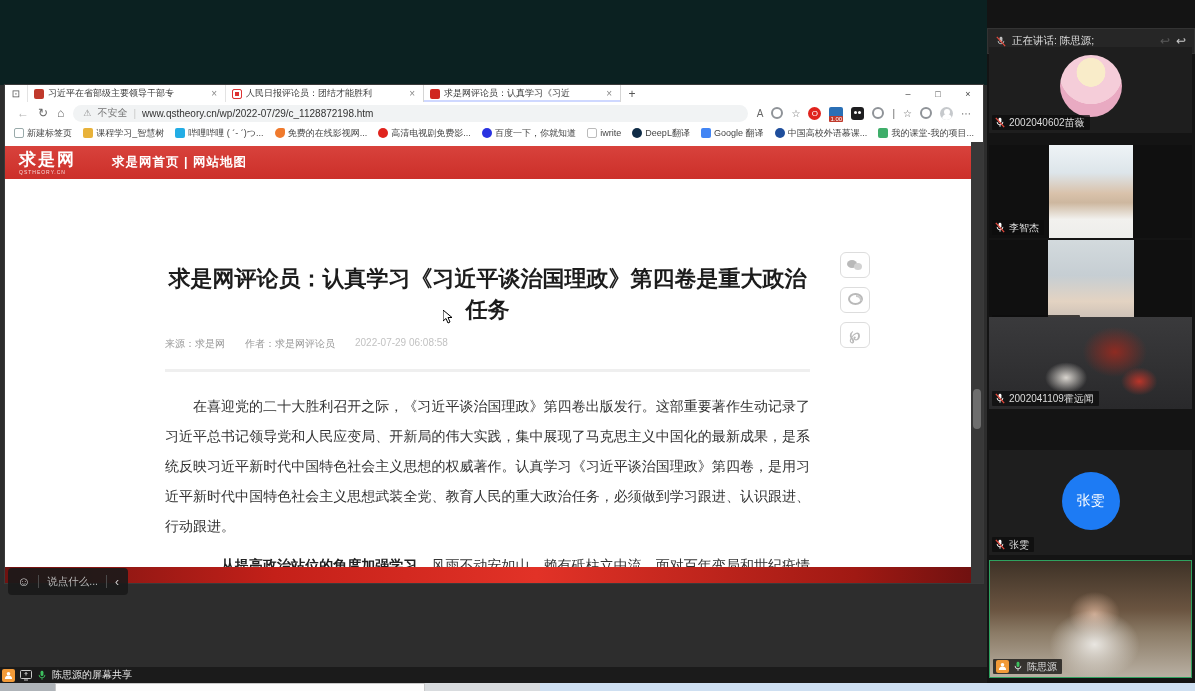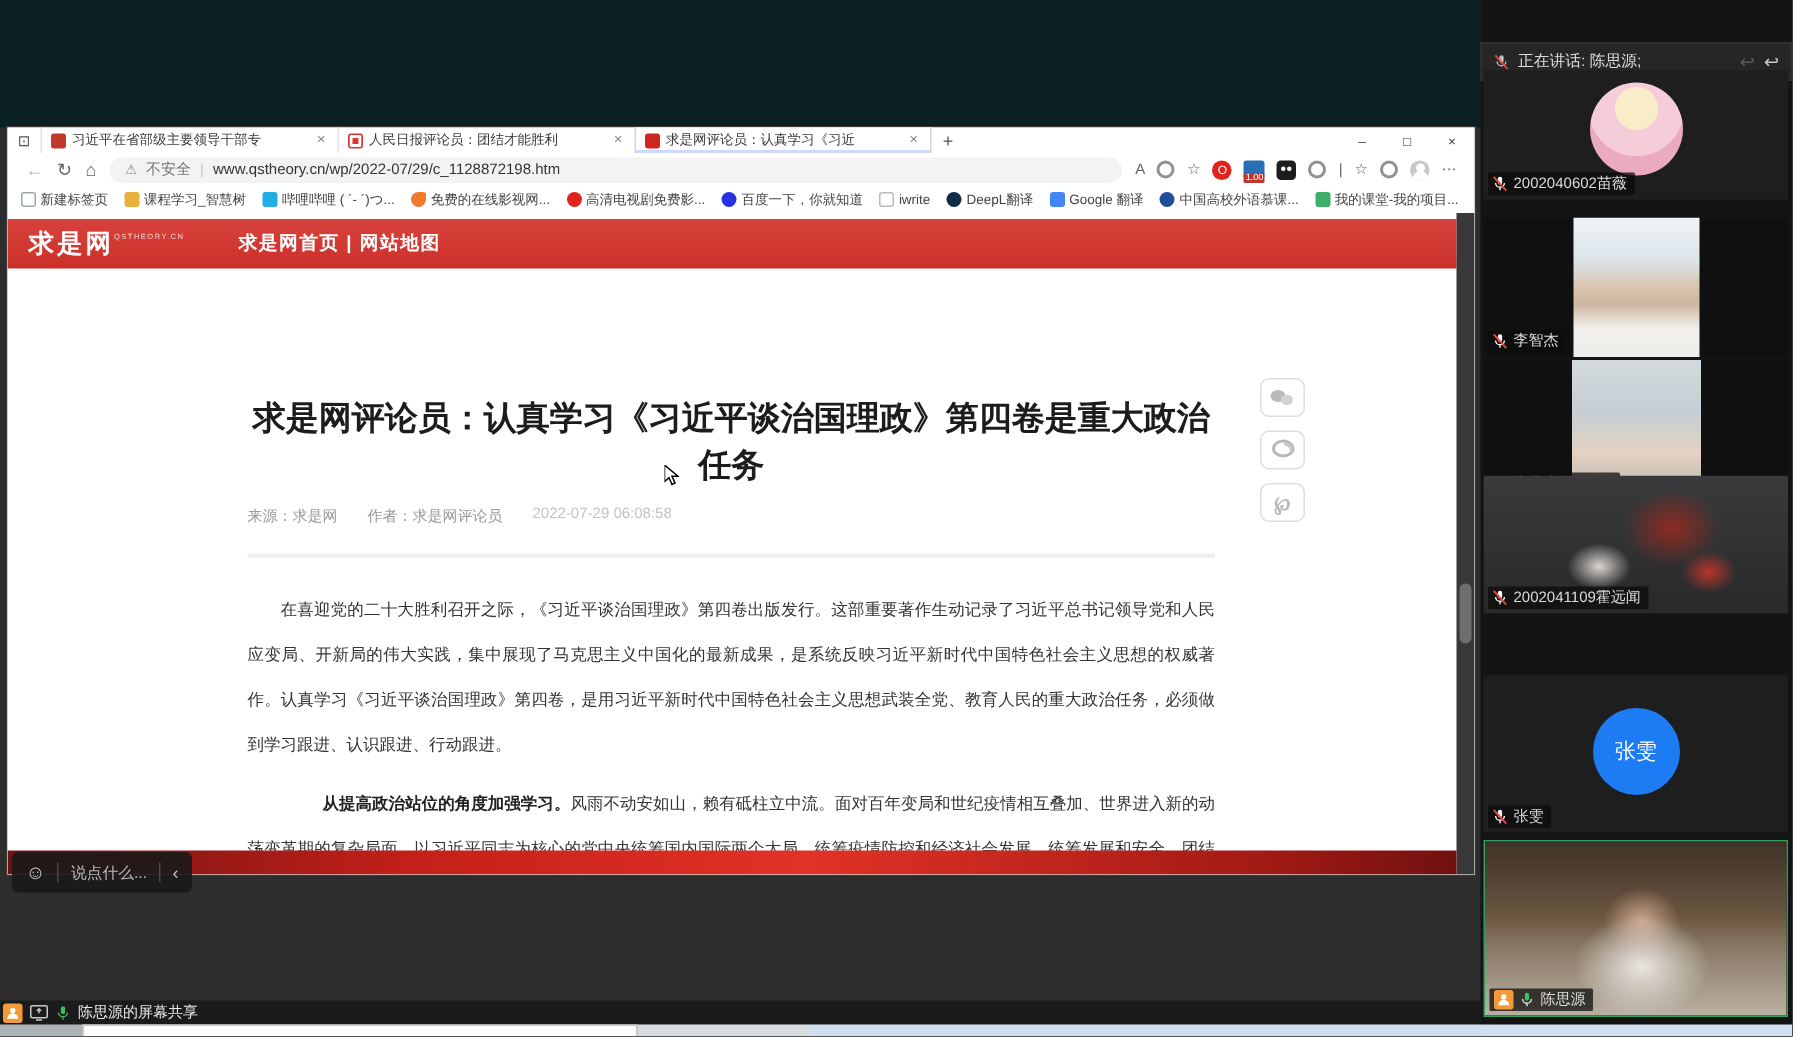--- a/index.html
+++ b/index.html
@@ -38,50 +38,50 @@
   .ext{width:13px;height:13px;border-radius:50%;display:inline-flex;align-items:center;justify-content:center;color:#fff;font-size:8px;}
   .ext-o{background:#e0231d;}
   .ext-flag{width:14px;height:12px;border-radius:2px;background:#2a6fb5;position:relative;}
   .ext-flag i{position:absolute;left:0;bottom:-3px;background:#c0392b;color:#fff;font-style:normal;font-size:6px;line-height:6px;padding:0 1px;border-radius:1px;}
   .ext-dark{background:#1d1d1f;border-radius:3px;width:13px;height:13px;position:relative;}
   .ext-dark::after{content:"";position:absolute;left:3px;top:4px;width:3px;height:3px;background:#fff;border-radius:50%;box-shadow:4px 0 0 #fff;}
   .ext-ring{width:12px;height:12px;border:2px solid #8f9398;border-radius:50%;background:#fff;}
   .avatar-chip{width:13px;height:13px;border-radius:50%;background:#c6c9cc;position:relative;overflow:hidden;}
   .avatar-chip::after{content:"";position:absolute;left:3.5px;top:2px;width:6px;height:6px;border-radius:50%;background:#fff;box-shadow:0 7px 0 2px #fff;}
 
-  .bookmarksbar{height:18px;display:flex;align-items:center;gap:11px;padding:0 9px;font-size:9px;color:#454545;flex:0 0 auto;background:#fff;white-space:nowrap;overflow:hidden;}
+  .bookmarksbar{height:18px;display:flex;align-items:center;padding:0 9px;font-size:9px;color:#454545;flex:0 0 auto;background:#fff;white-space:nowrap;overflow:hidden;justify-content:space-between;}
   .bm{display:flex;align-items:center;gap:3px;flex:0 0 auto;}
   .bm .bmf{width:10px;height:10px;border-radius:2px;flex:0 0 auto;}
   .bm:nth-child(1) .bmf{background:#fff;border:1px solid #9aa;}
   .bm:nth-child(2) .bmf{background:#e8b23a;}
   .bm:nth-child(3) .bmf{background:#23ade5;}
   .bm:nth-child(4) .bmf{background:#f07a2d;border-radius:50% 2px 50% 50%;}
   .bm:nth-child(5) .bmf{background:#e0231d;border-radius:50%;}
   .bm:nth-child(6) .bmf{background:#2932e1;border-radius:50%;}
   .bm:nth-child(7) .bmf{background:#fff;border:1px solid #bbb;}
   .bm:nth-child(8) .bmf{background:#0f2b46;border-radius:50%;}
   .bm:nth-child(9) .bmf{background:#4285f4;}
   .bm:nth-child(10) .bmf{background:#1f4e9c;border-radius:50%;}
   .bm:nth-child(11) .bmf{background:#3fae6a;}
   .bm:nth-child(12) .bmf{background:#fff;border:1px solid #b33;}
 
   .viewport{flex:1;position:relative;background:#fff;overflow:hidden;}
   .site-header{position:absolute;left:0;top:4px;right:12px;height:33px;background:linear-gradient(180deg,#d8423c,#cc2f29);display:flex;align-items:center;padding:0 14px;color:#fff;}
-  .logo{display:flex;flex-direction:row;line-height:1;}
+  .logo{display:flex;flex-direction:column;line-height:1;}
   .logo .l1{font-size:17px;font-weight:700;letter-spacing:2px;}
   .logo .l2{font-size:5px;letter-spacing:1px;margin-top:2px;color:#f6d9d8;}
   .site-nav{margin-left:36px;font-size:12.5px;font-weight:700;letter-spacing:1px;}
 
   .article{position:absolute;left:160px;top:37px;width:645px;}
   .a-title{margin-top:84px;font-size:22px;line-height:31px;font-weight:700;color:#1c1c1c;text-align:center;}
   .a-meta{margin-top:12px;display:flex;gap:20px;font-size:10px;color:#999;}
   .a-meta .date{color:#c2c2c2;}
   .a-sep{margin-top:18px;border-top:3px solid #efefef;}
   .a-body{margin-top:20px;font-family:"Liberation Serif","DejaVu Serif",serif;}
-  .a-body p{margin:0;font-size:11px;line-height:30px;color:#333;text-align:justify;text-indent:2em;}
+  .a-body p{margin:0;font-size:14px;line-height:30px;color:#333;text-align:justify;text-indent:2em;}
   .a-body p+p{margin-top:9px;}
   .a-body b{color:#222;margin-left:28px;}
 
   .share-col{position:absolute;left:835px;top:110px;display:flex;flex-direction:column;gap:9px;}
   .share-btn{width:30px;height:26px;border:1px solid #ddd;border-radius:6px;background:#fff;display:flex;align-items:center;justify-content:center;}
   .ic-wechat{position:relative;width:16px;height:11px;}
   .ic-wechat::before{content:"";position:absolute;left:0;top:0;width:10px;height:8px;border-radius:50%;background:#b9b9b9;}
   .ic-wechat::after{content:"";position:absolute;left:7px;top:3px;width:8px;height:7px;border-radius:50%;background:#d2d2d2;}
   .ic-weibo{position:relative;width:14px;height:10px;}
   .ic-weibo::before{content:"";position:absolute;left:0;bottom:0;width:11px;height:8px;border-radius:50%;border:2px solid #b9b9b9;}

